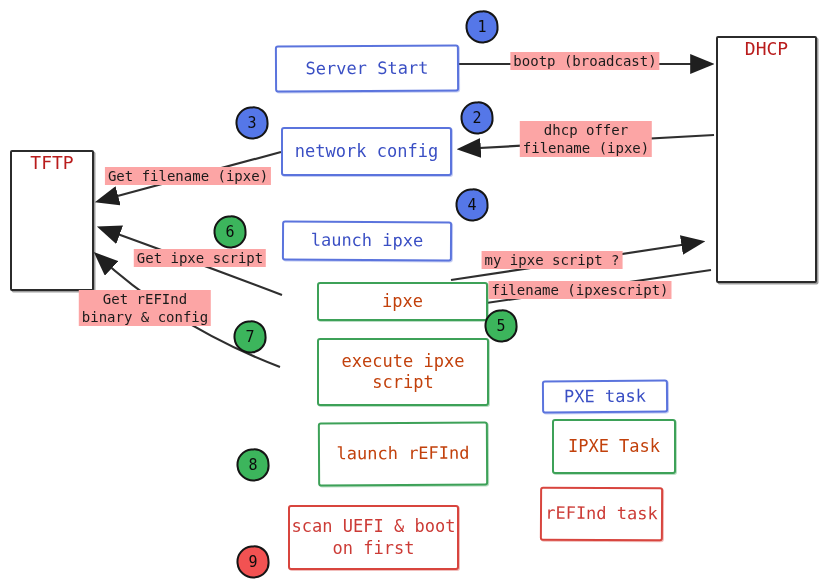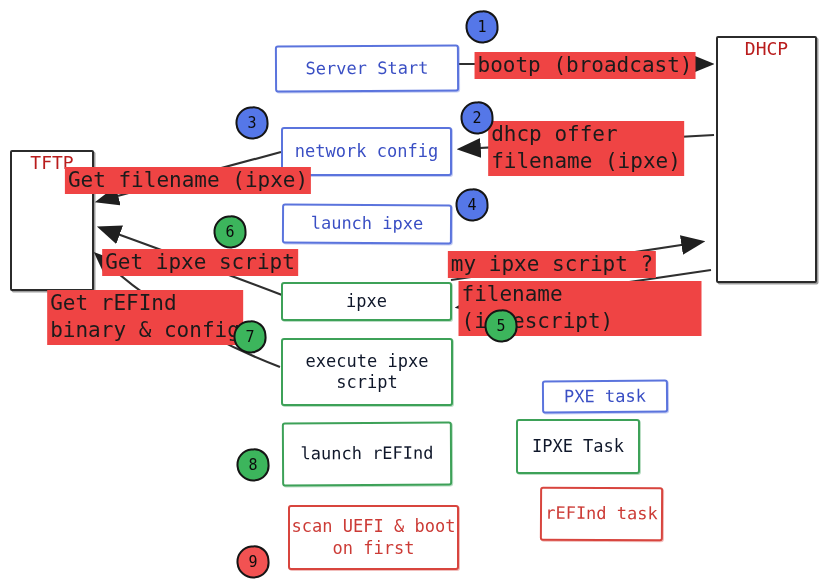--- a/index.html
+++ b/index.html
@@ -9,21 +9,21 @@
   }
   svg.wires { position:absolute; left:0; top:0; z-index:1; }
 
   .task {
     position:absolute; z-index:2; background:#fff;
     border:2px solid #c4b5fd; border-radius:3px;
     display:flex; align-items:center; justify-content:center;
     text-align:center; font-size:17px; line-height:1.25; white-space:pre-line;
   }
   .task.blue  { border-color:#5b74dd; color:#3a4fc4; box-shadow:1px 1px 0 rgba(91,116,221,.35); }
-  .task.green { border-color:#3da158; color:#0f172a; box-shadow:1px 1px 0 rgba(61,161,88,.35); }
+  .task.green { border-color:#3da158; color:#c2410c; box-shadow:1px 1px 0 rgba(61,161,88,.35);margin-left:36px; }
   .task.red   { border-color:#d8453e; color:#cc3b36; box-shadow:1px 1px 0 rgba(216,69,62,.35); }
 
   .server {
     position:absolute; z-index:2; background:#fff;
     border:2.5px solid #2b2b2b; border-radius:2px;
     display:flex; align-items:flex-start; justify-content:center;
     font-size:18px; color:#b91c1c; box-shadow:1.5px 1.5px 0 rgba(40,40,40,.45);
   }
 
   .badge {
@@ -32,23 +32,23 @@
     display:flex; align-items:center; justify-content:center;
     font-size:15px; color:#0c0c0c;
     transform:translate(-50%,-50%) rotate(-5deg);
   }
   .badge span { transform:rotate(5deg); }
   .badge.blue  { background:#5577e8; }
   .badge.green { background:#3cb55c; }
   .badge.red   { background:#f25252; }
 
   .msg {
-    position:absolute; z-index:2; background:#ef4444; padding:0 3px;
-    font-size:21px; line-height:1.3; color:#1b1b1b;
-    white-space:pre-line;
+    position:absolute; z-index:2; background:#fca5a5; padding:0 3px;
+    font-size:14px; line-height:1.3; color:#1b1b1b;
+    text-align:center; white-space:pre-line;
     transform:translateX(-50%);
   }
 </style>
 </head>
 <body>
 
 <div class="canvas">
 
   <svg class="wires" width="823" height="586" viewBox="0 0 823 586">
     <defs>
@@ -71,21 +71,21 @@
   <div class="server" style="left:716px; top:36px; width:97px; height:243px;">
     <span>DHCP</span>
   </div>
 
   <div class="task blue" style="left:275px; top:45px; width:180px; height:43px; transform:rotate(-0.3deg);">
     <span>Server Start</span>
   </div>
   <div class="task blue" style="left:281px; top:127px; width:167px; height:45px;">
     <span>network config</span>
   </div>
-  <div class="task blue" style="left:282px; top:204px; width:166px; height:36px; transform:rotate(0.3deg);">
+  <div class="task blue" style="left:282px; top:221px; width:166px; height:36px; transform:rotate(0.3deg);">
     <span>launch ipxe</span>
   </div>
   <div class="task green" style="left:281px; top:282px; width:167px; height:35px;">
     <span>ipxe</span>
   </div>
   <div class="task green" style="left:281px; top:338px; width:168px; height:64px;">
     <span>execute ipxe
 script</span>
   </div>
   <div class="task green" style="left:282px; top:422px; width:166px; height:60px; transform:rotate(-0.3deg);">

